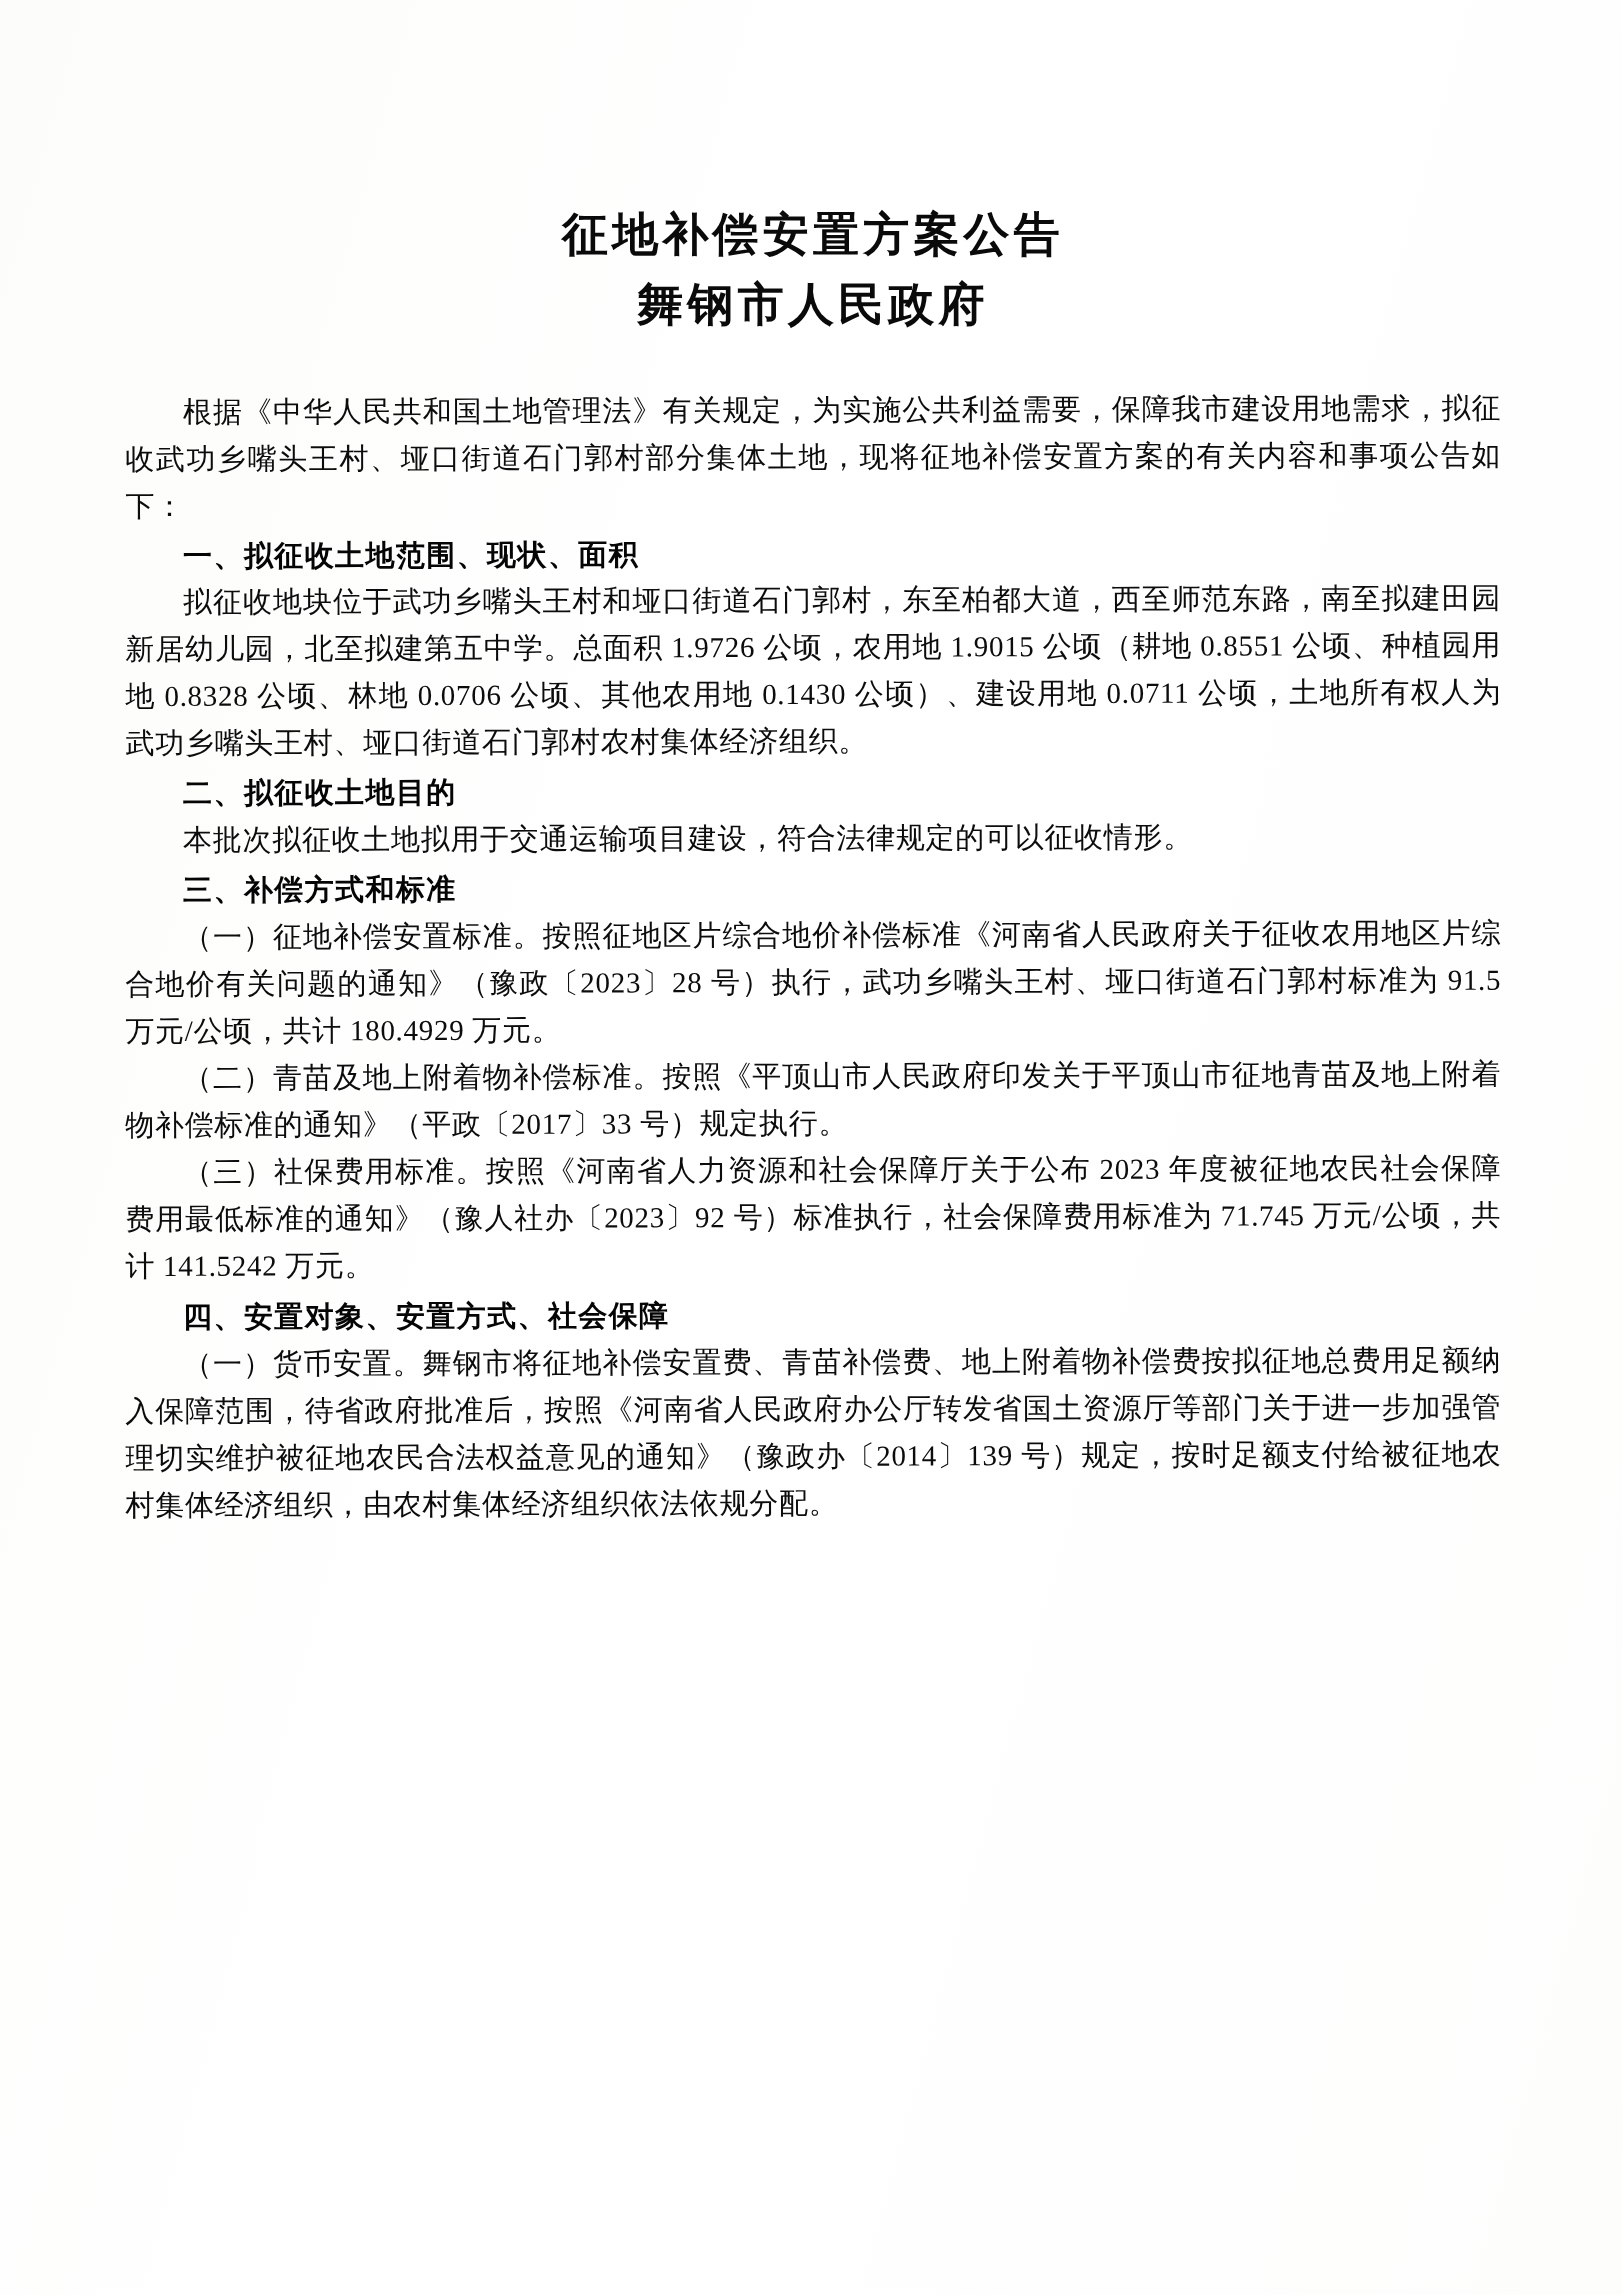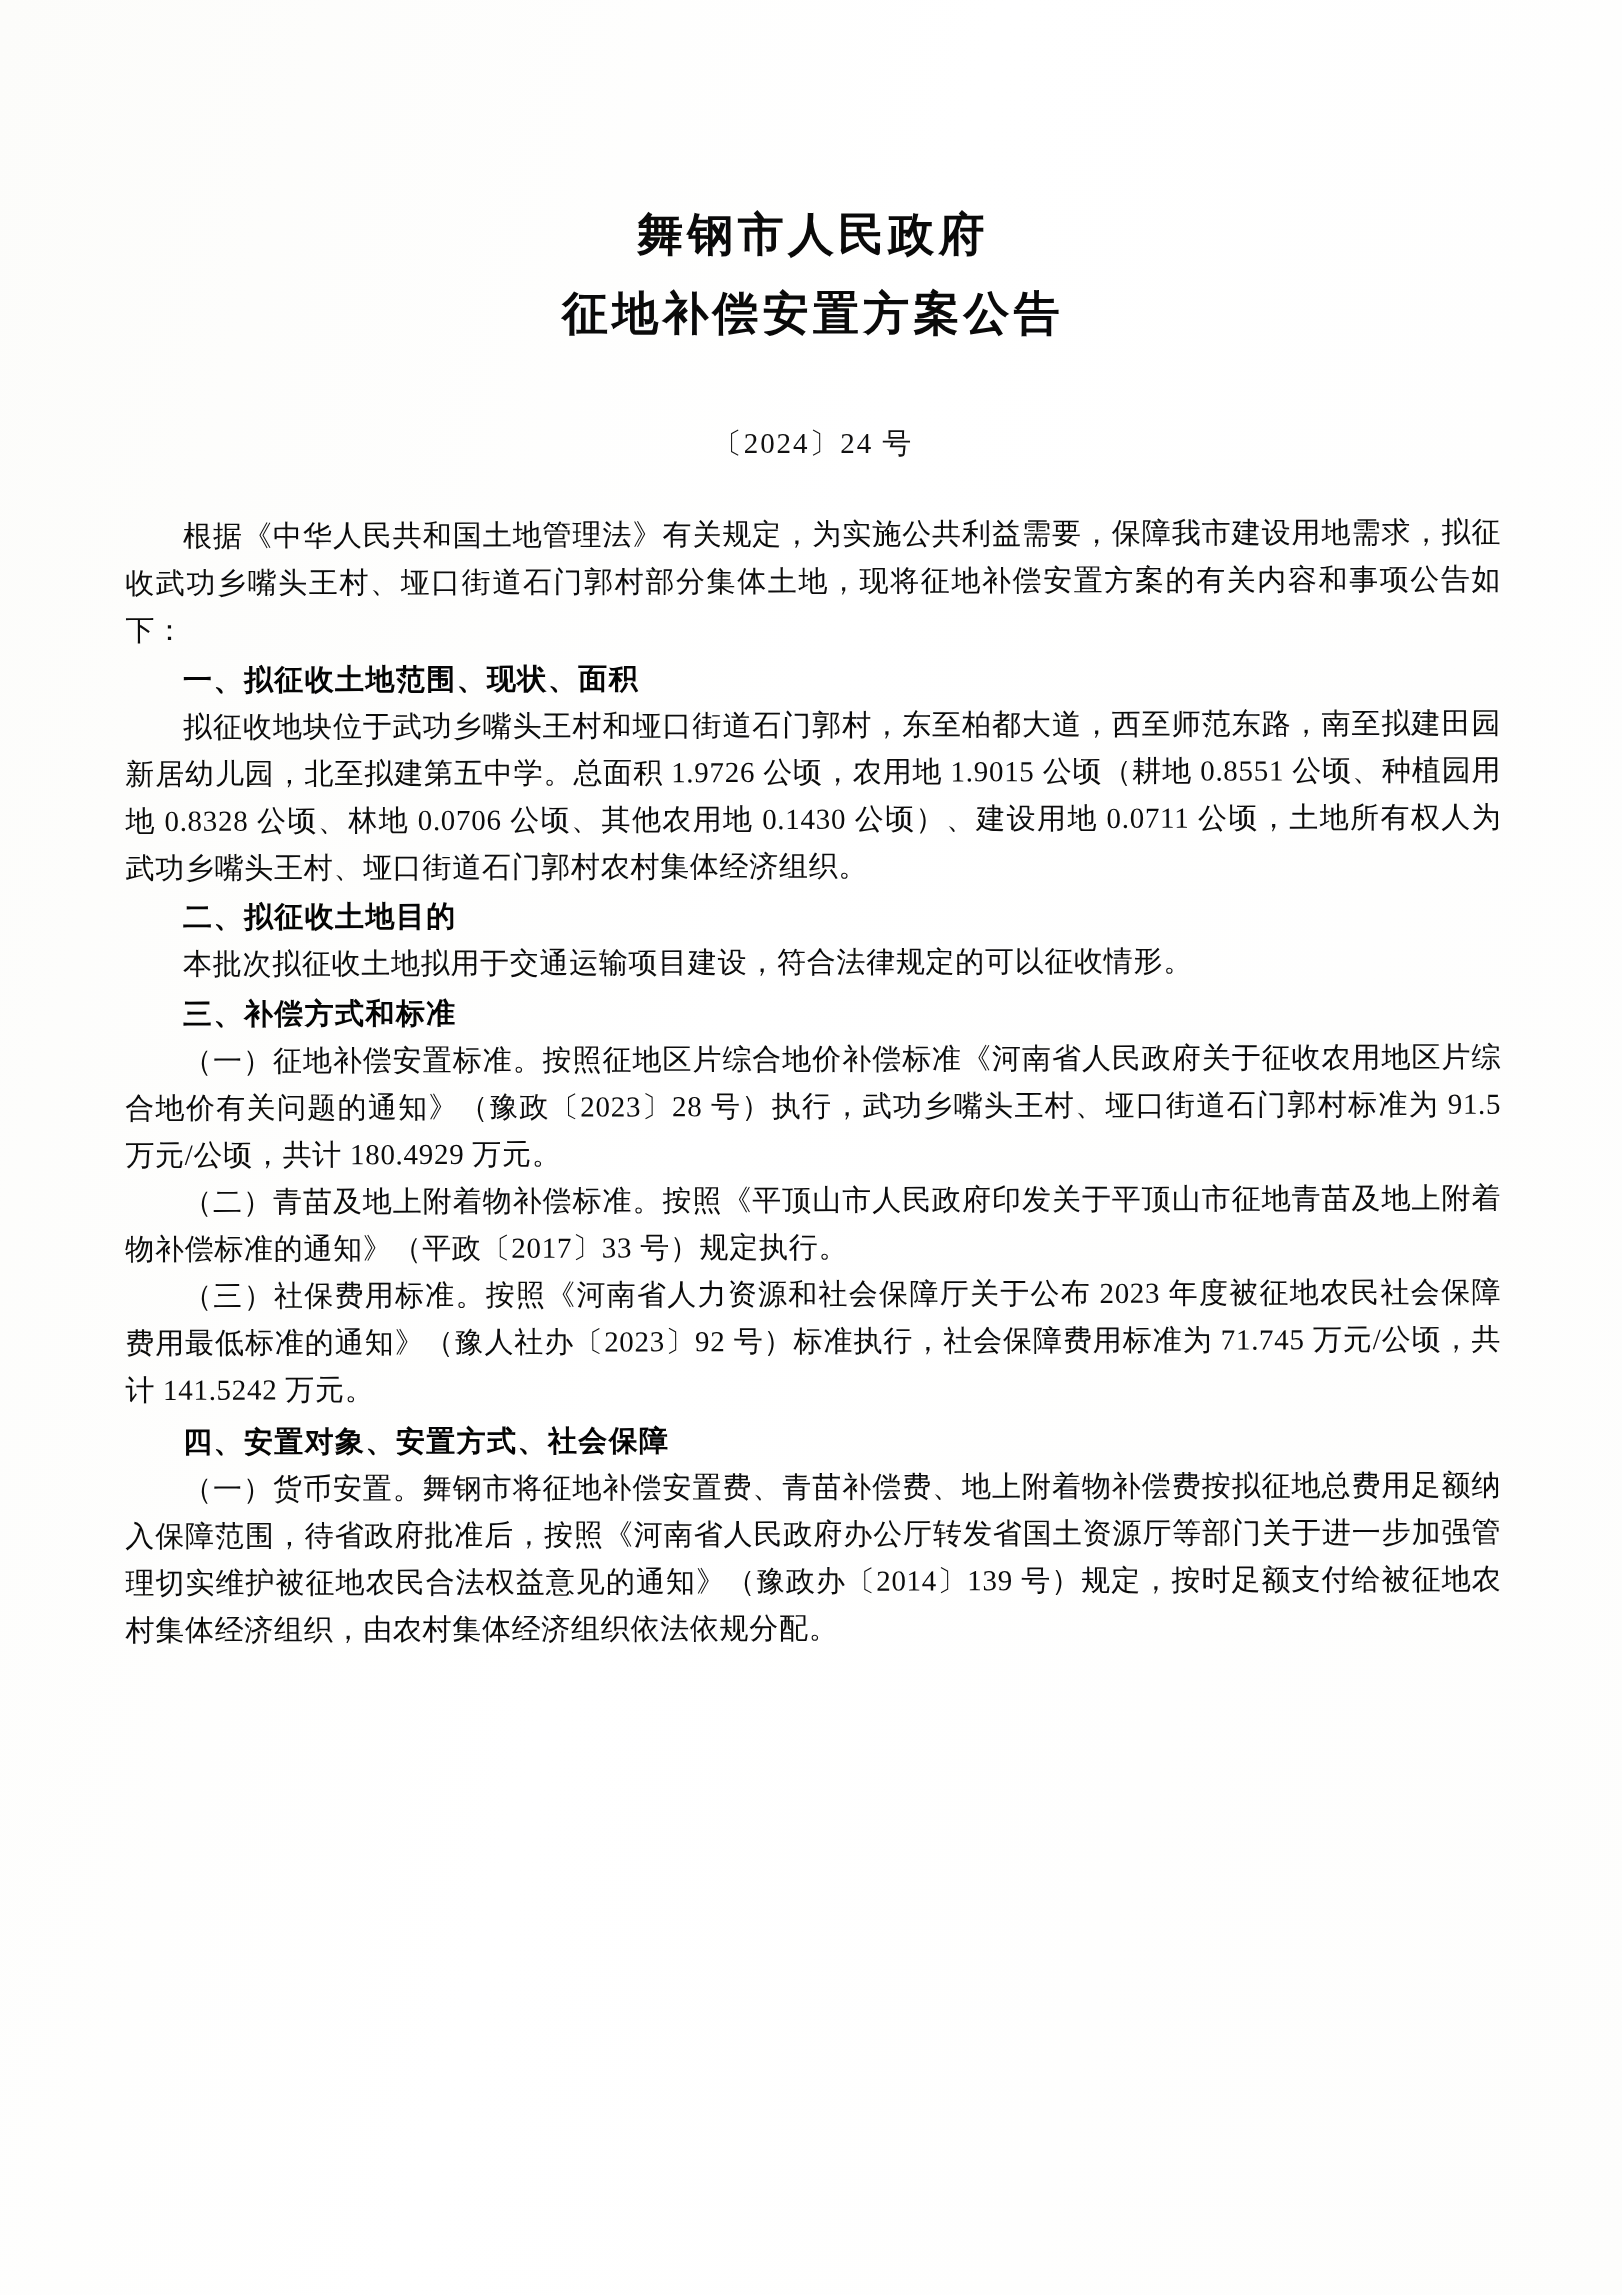--- a/index.html
+++ b/index.html
@@ -112,25 +112,24 @@
 </style>
 </head>
 <body>
 
 <div class="page">
   <div class="paper-tint"></div>
 
   <div class="content">
 
     <div class="doc-title">
+      <span class="tline tline-2">征地补偿安置方案公告</span>
       <span class="tline tline-1">舞钢市人民政府</span>
-      <span class="tline tline-2">征地补偿安置方案公告</span>
     </div>
 
-    <div class="doc-number">〔2024〕24 号</div>
 
     <div class="body-block">
 
       <p class="para skewed">根据《中华人民共和国土地管理法》有关规定，为实施公共利益需要，保障我市建设用地需求，拟征收武功乡嘴头王村、垭口街道石门郭村部分集体土地，现将征地补偿安置方案的有关内容和事项公告如下：</p>
 
       <div class="gap-sm"></div>
 
       <p class="heading skewed">一、拟征收土地范围、现状、面积</p>
       <p class="para skewed">拟征收地块位于武功乡嘴头王村和垭口街道石门郭村，东至柏都大道，西至师范东路，南至拟建田园新居幼儿园，北至拟建第五中学。总面积 1.9726 公顷，农用地 1.9015 公顷（耕地 0.8551 公顷、种植园用地 0.8328 公顷、林地 0.0706 公顷、其他农用地 0.1430 公顷）、建设用地 0.0711 公顷，土地所有权人为武功乡嘴头王村、垭口街道石门郭村农村集体经济组织。</p>
 

